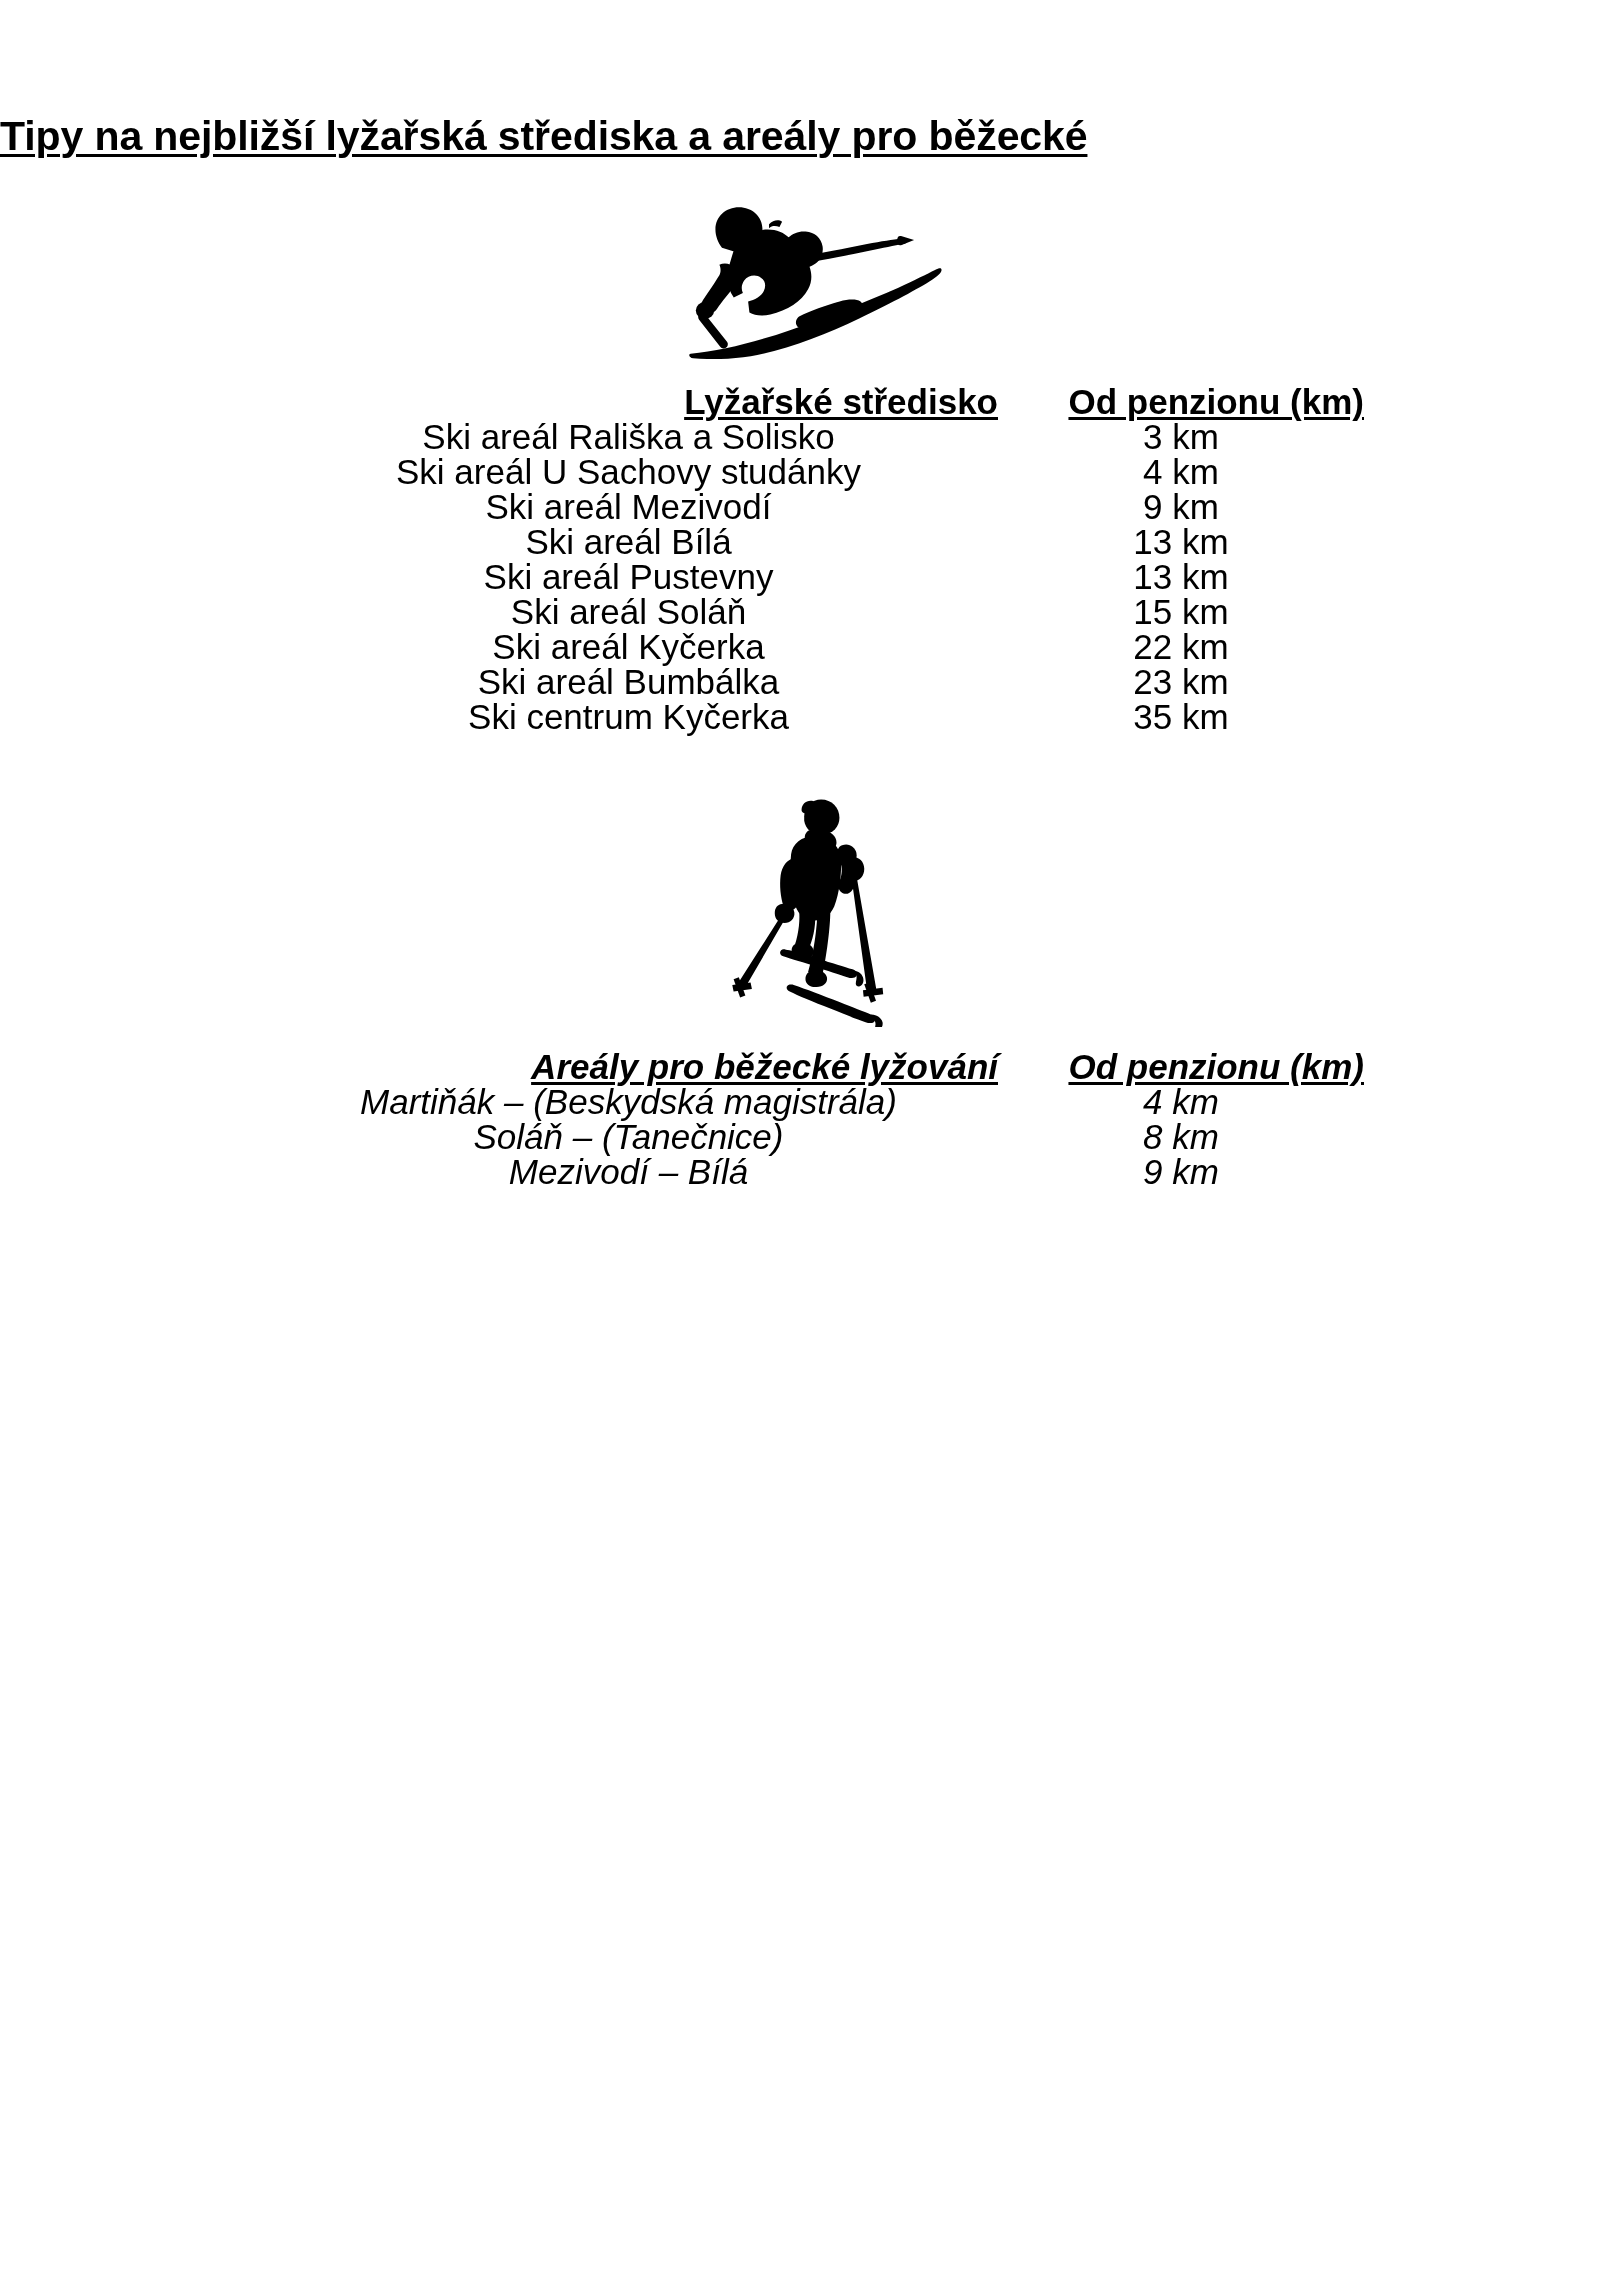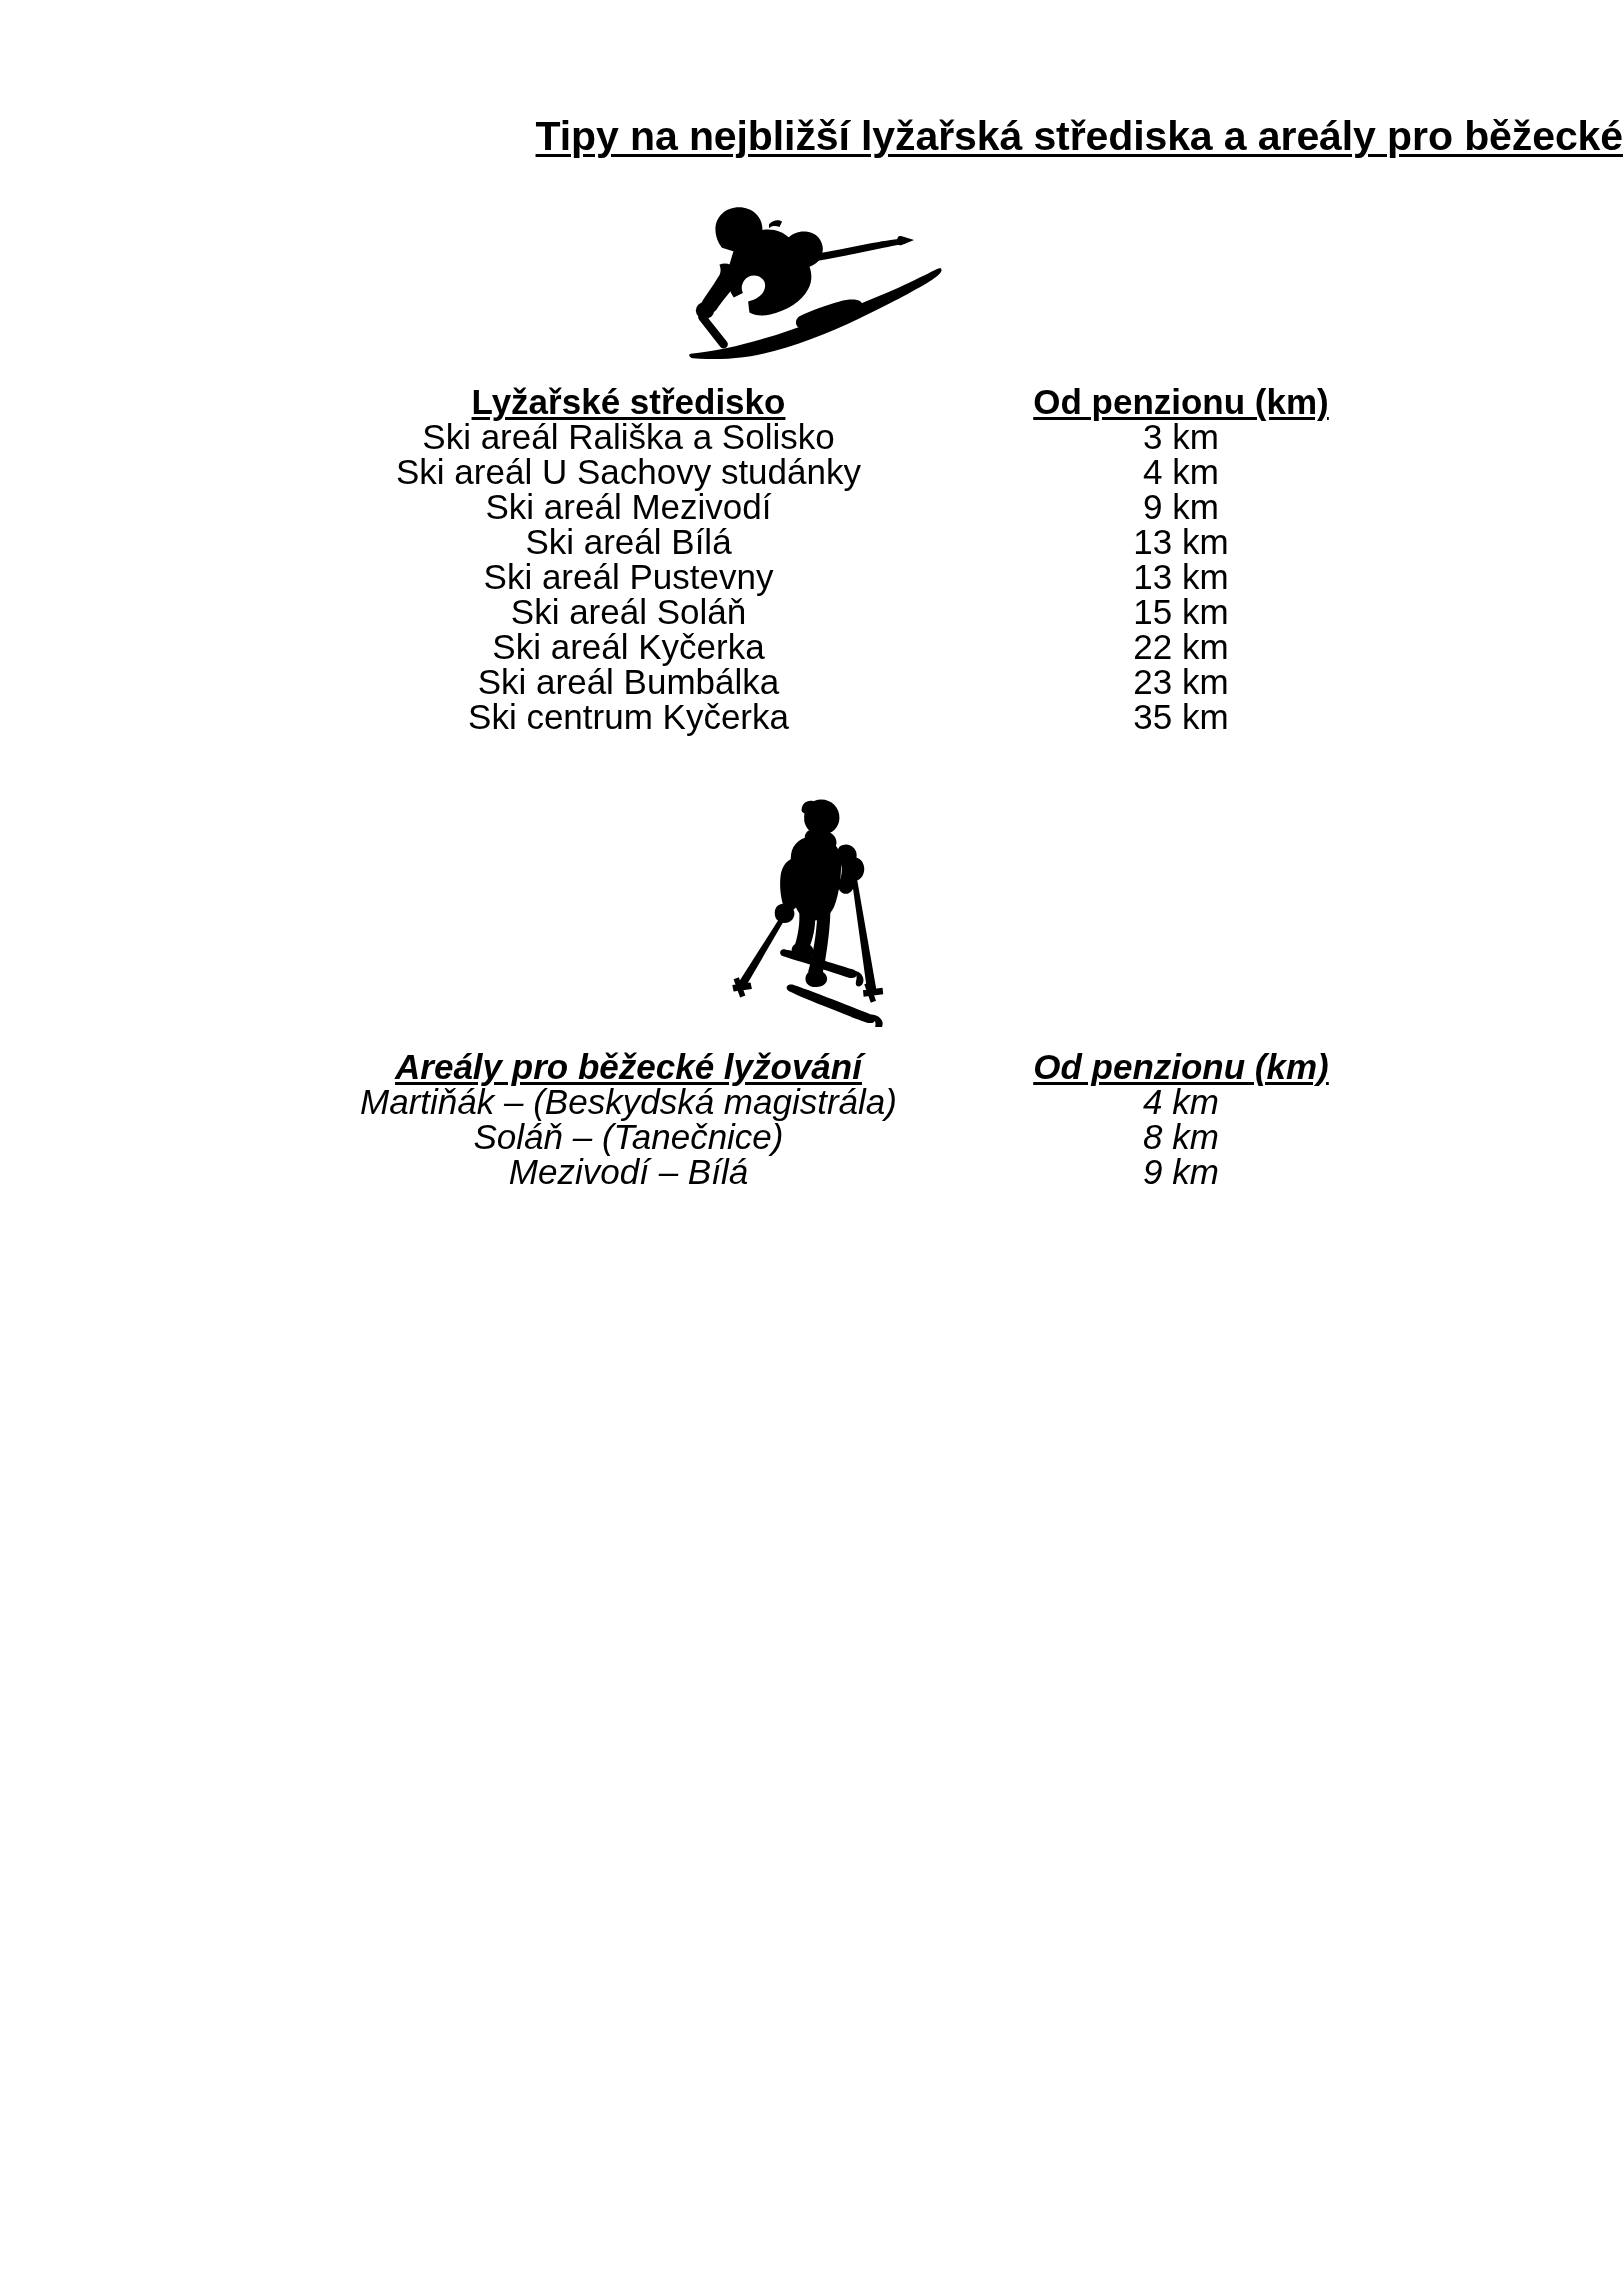--- a/index.html
+++ b/index.html
@@ -22,21 +22,21 @@
     width: 1623px;
     height: 2295px;
     position: relative;
     box-sizing: border-box;
     padding: 0;
   }
 
   
   .title-block {
     width: 100%;
-    text-align: right;
+    text-align: left;
     padding-top: 111px;
   }
   .title-line {
     font-size: 41px;
     font-weight: bold;
     line-height: 1.22;
     letter-spacing: -0.1px;
     display: block;
   }
   .title-line > span {
@@ -88,21 +88,21 @@
     vertical-align: baseline;
   }
   .col-name  { width: 739px; }
   .col-dist  { width: 366px; }
 
   .ski-table tr { height: 32px; }
 
   .hdr-cell {
     font-size: 35px;
     font-weight: bold;
-    text-align: center;
+    text-align: right;
     line-height: 1.0;
     padding-bottom: 9.2px;
   }
   .hdr-cell > span {
     text-decoration: underline;
     text-underline-offset: 3.3px;
     text-decoration-thickness: 2.6px;
   }
 
   .cell-name {

